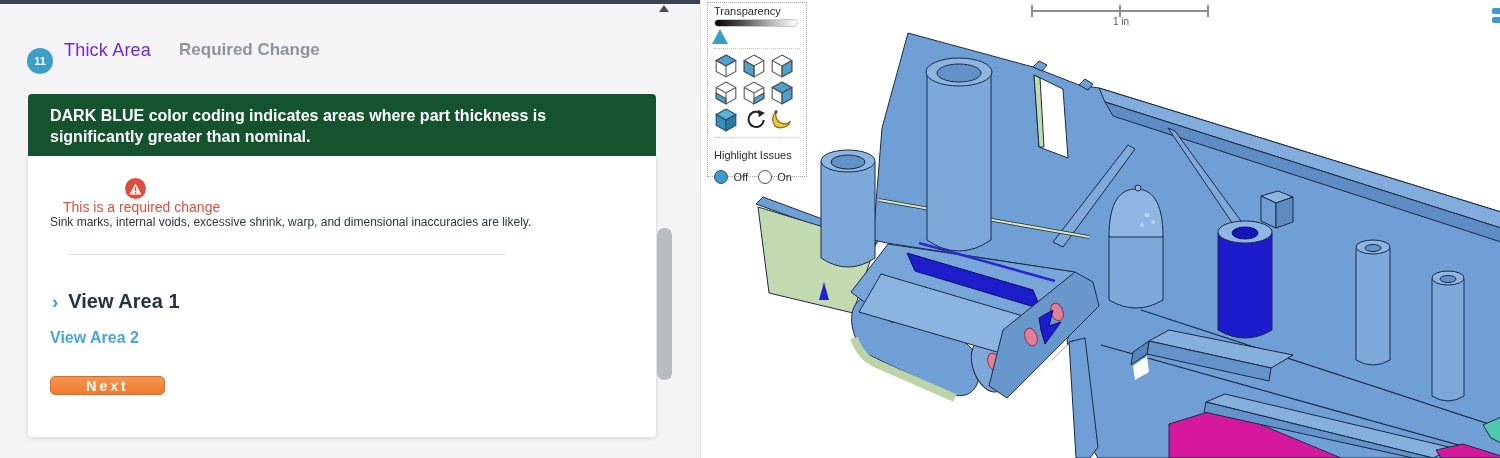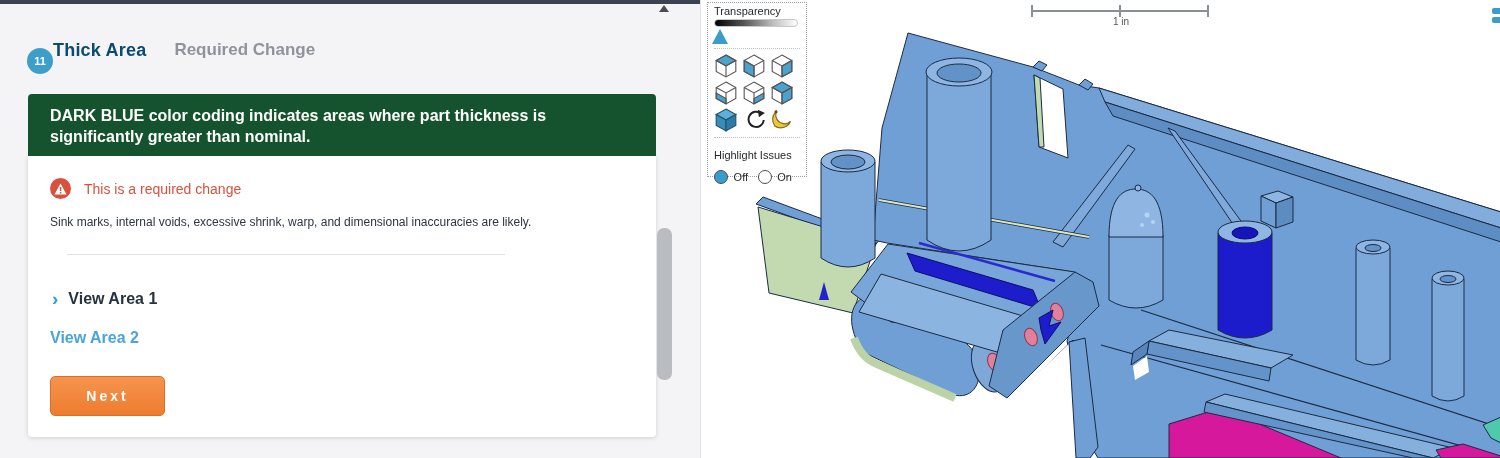--- a/index.html
+++ b/index.html
@@ -7,45 +7,45 @@
               font-family:"Liberation Sans", sans-serif; }
   #stage { position:relative; width:1500px; height:458px; background:#fff; }
 
   
   .left-panel { position:absolute; left:0; top:0; width:700px; height:458px; background:#f4f4f6; }
   .top-accent { position:absolute; left:0; top:0; width:700px; height:4px; background:#3b4351; }
 
   .issue-header { position:absolute; left:27px; top:36px; height:28px; display:flex; align-items:center; }
   .issue-badge { width:26px; height:26px; border-radius:50%; background:#3d9fc8; color:#fff;
                  font-size:11px; font-weight:bold; display:flex; align-items:center; justify-content:center;margin-top:22px; }
-  .issue-title { font-size:18px; font-weight:bold; color:#0c4a6e; letter-spacing:.2px; }
+  .issue-title { margin-left:11px; font-size:18px; font-weight:normal; color:#6d28d9; letter-spacing:.2px; }
   .issue-severity { margin-left:28px; font-size:17px; font-weight:bold; color:#8e939d; }
 
   .banner { position:absolute; left:28px; top:94px; width:628px; height:62px; background:#14532d;
             border-radius:4px 4px 0 0; color:#fff; font-size:16px; font-weight:bold;
             line-height:21px; padding:11px 22px 0 22px; }
 
   .card { position:absolute; left:28px; top:156px; width:628px; height:281px; background:#ffffff;
           border-radius:0 0 4px 4px; box-shadow:0 1px 4px rgba(40,50,60,.18); }
 
-  .req-row { position:absolute; left:22px; top:22px; display:flex; align-items:center; }
+  .req-row { position:absolute; left:22px; top:22px; display:flex; align-items:center;flex-direction:column; }
   .warn-icon { width:21px; height:21px; border-radius:50%; background:#d9513d; display:flex;
                align-items:center; justify-content:center; flex:0 0 auto; }
   .req-text { margin-left:13px; font-size:14px; color:#d9513d; }
 
   .desc-text { position:absolute; left:22px; top:59px; width:580px; font-size:12px; color:#2c3540; }
 
   .card-divider { position:absolute; left:39px; top:98px; width:438px; height:1px; background:#e2e2e2; }
 
   .view-area-1 { position:absolute; left:24px; top:134px; display:flex; align-items:center; cursor:pointer; }
   .chev { color:#2e9fd9; font-size:19px; font-weight:bold; line-height:18px; }
-  .va1-label { margin-left:10px; font-size:16px; font-weight:bold; color:#253341; }
+  .va1-label { margin-left:10px; font-size:20px; font-weight:bold; color:#253341; }
   .view-area-2 { position:absolute; left:22px; top:173px; font-size:16px; font-weight:bold; color:#49a4db; cursor:pointer; }
 
-  .next-btn { position:absolute; left:22px; top:220px; width:115px; height:40px;
+  .next-btn { position:absolute; left:22px; top:220px; width:115px; height:19px;
               background:linear-gradient(180deg,#f6944e,#ee7c2f); border:1px solid #da6f28;
               border-radius:5px; color:#fff; font-size:14px; font-weight:bold; letter-spacing:3px;
               display:flex; align-items:center; justify-content:center; cursor:pointer; }
 
   
   .scroll-up { position:absolute; left:659px; top:5px; width:0; height:0;
                border-left:5px solid transparent; border-right:5px solid transparent;
                border-bottom:7px solid #4a4d52; }
   .scroll-thumb { position:absolute; left:657px; top:228px; width:15px; height:152px;
                   background:#b9bcc0; border-radius:7px; }

